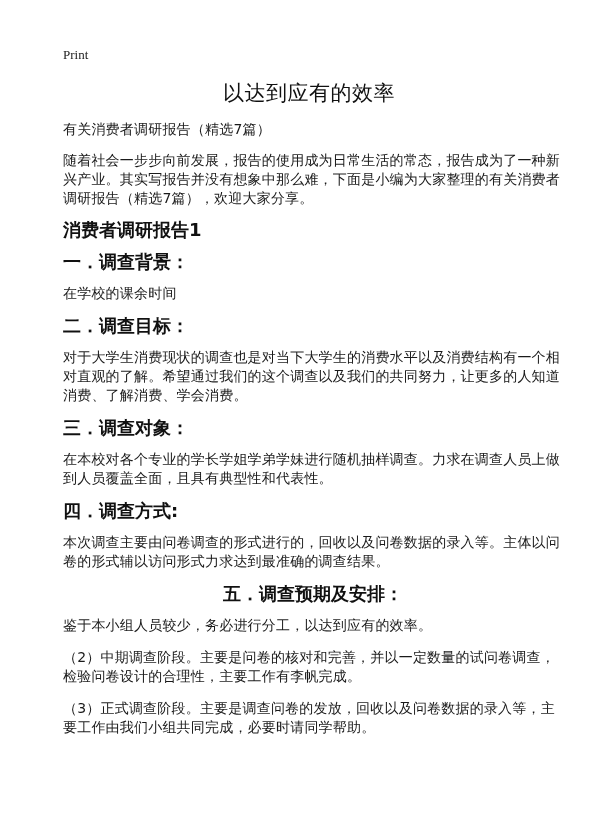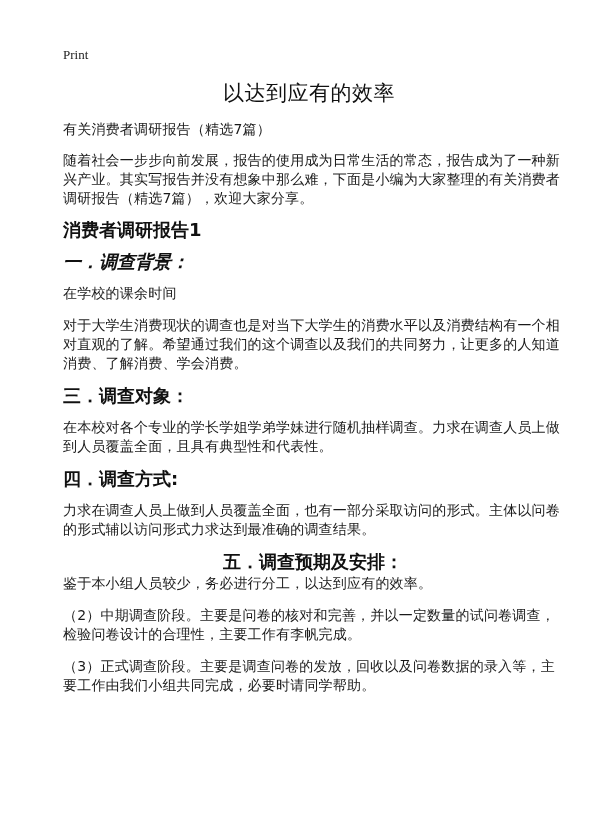--- a/index.html
+++ b/index.html
@@ -70,29 +70,30 @@
   <div class="print-label">Print</div>
   <h1 class="doc-title">以达到应有的效率</h1>
 
   <div class="content">
     <p class="p" style="margin-top:0;">有关消费者调研报告（精选7篇）</p>
 
     <p class="p" style="margin-top:12px;">随着社会一步步向前发展，报告的使用成为日常生活的常态，报告成为了一种新兴产业。其实写报告并没有想象中那么难，下面是小编为大家整理的有关消费者调研报告（精选7篇），欢迎大家分享。</p>
 
     <p class="h" style="margin-top:12px;">消费者调研报告1</p>
 
-    <p class="h" style="margin-top:13px;font-style:italic;">一．调查背景：</p>
+    <p class="h" style="margin-top:13px;">一．调查背景：</p>
     <p class="p" style="margin-top:13px;">在学校的课余时间</p>
 
+    <p class="h" style="margin-top:13px;">二．调查目标：</p>
     <p class="p" style="margin-top:13px;">对于大学生消费现状的调查也是对当下大学生的消费水平以及消费结构有一个相对直观的了解。希望通过我们的这个调查以及我们的共同努力，让更多的人知道消费、了解消费、学会消费。</p>
 
     <p class="h" style="margin-top:13px;">三．调查对象：</p>
     <p class="p" style="margin-top:13px;">在本校对各个专业的学长学姐学弟学妹进行随机抽样调查。力求在调查人员上做到人员覆盖全面，且具有典型性和代表性。</p>
 
     <p class="h" style="margin-top:13px;">四．调查方式:</p>
-    <p class="p" style="margin-top:13px;">力求在调查人员上做到人员覆盖全面，也有一部分采取访问的形式。主体以问卷的形式辅以访问形式力求达到最准确的调查结果。</p>
+    <p class="p" style="margin-top:13px;">本次调查主要由问卷调查的形式进行的，回收以及问卷数据的录入等。主体以问卷的形式辅以访问形式力求达到最准确的调查结果。</p>
 
     <p class="h" style="margin-top:13px;text-align:center;">五．调查预期及安排：</p>
-    <p class="p" style="margin-top:3px;">鉴于本小组人员较少，务必进行分工，以达到应有的效率。</p>
+    <p class="p" style="margin-top:13px;">鉴于本小组人员较少，务必进行分工，以达到应有的效率。</p>
     <p class="p" style="margin-top:13px;">（2）中期调查阶段。主要是问卷的核对和完善，并以一定数量的试问卷调查，检验问卷设计的合理性，主要工作有李帆完成。</p>
     <p class="p" style="margin-top:13px;">（3）正式调查阶段。主要是调查问卷的发放，回收以及问卷数据的录入等，主要工作由我们小组共同完成，必要时请同学帮助。</p>
   </div>
 </div>
 
 </body></html>

